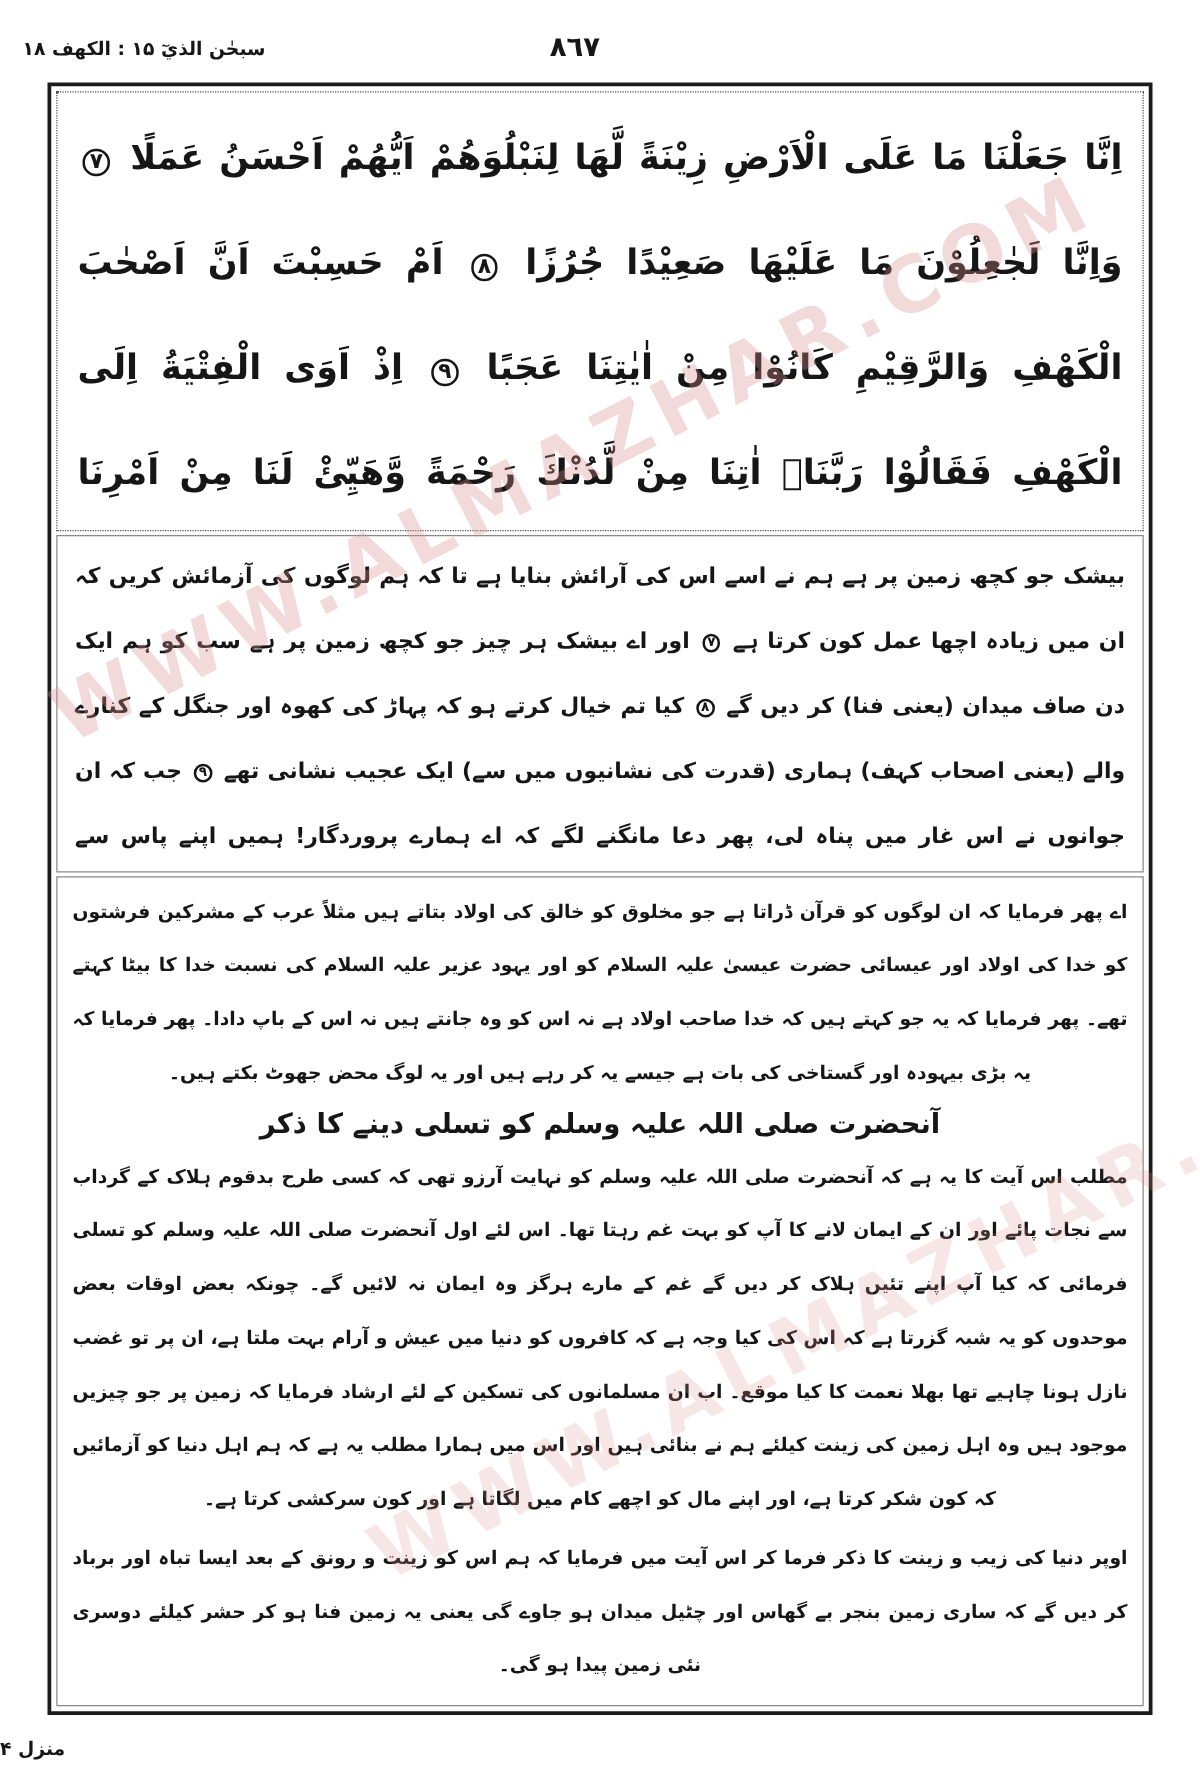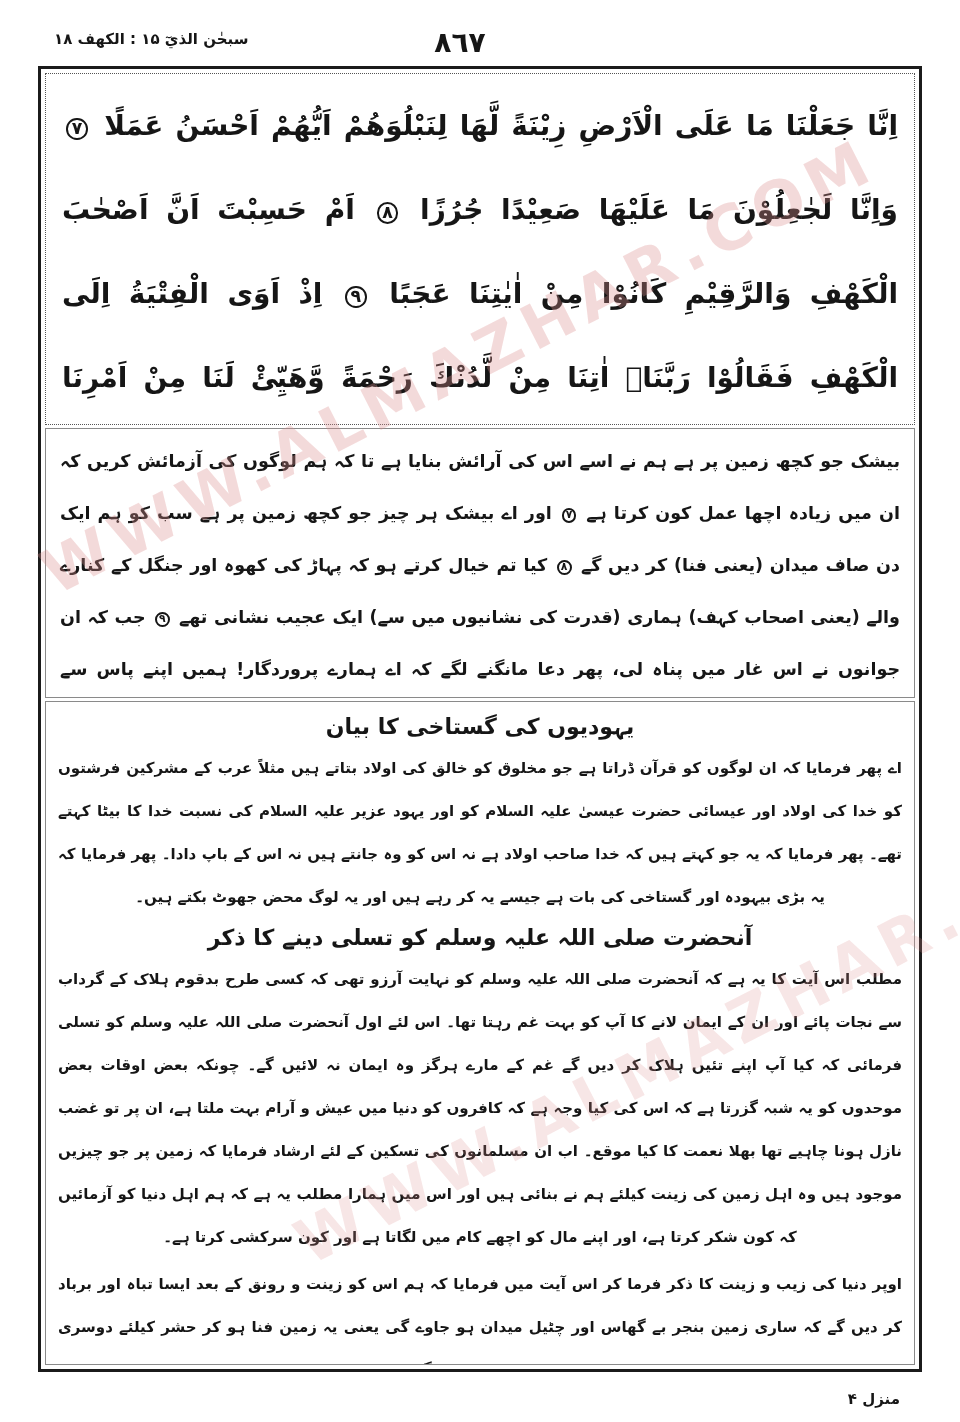--- a/index.html
+++ b/index.html
@@ -4,22 +4,22 @@
 <style>
   html,body{margin:0;padding:0;}
   body{
     width:960px;height:1422px;position:relative;overflow:hidden;
     background:#ffffff;color:#161616;
     font-family:"DejaVu Sans",sans-serif;
   }
   
   .hdr{position:absolute;top:14px;left:0;width:960px;height:50px;}
   .hdr-right{position:absolute;right:34px;top:6px;font-size:25px;font-weight:bold;direction:rtl;}
-  .hdr-center{position:absolute;left:0;right:40px;top:12px;text-align:center;font-size:28px;font-weight:bold;}
-  .hdr-left{position:absolute;left:18px;top:16px;font-size:15px;font-weight:bold;direction:rtl;margin-left:36px;}
+  .hdr-center{position:absolute;left:0;right:40px;top:12px;text-align:center;font-size:22px;font-weight:bold;}
+  .hdr-left{position:absolute;left:18px;top:16px;font-size:15px;font-weight:bold;direction:rtl;}
   
   .frame{
     position:absolute;left:38px;top:66px;width:884px;height:1306px;
     box-sizing:border-box;border:3px solid #1b1b1b;padding:4px;
     display:flex;flex-direction:column;gap:3px;background:#fff;
   }
   .section{box-sizing:border-box;background:#fff;position:relative;z-index:1;}
   
   .quran-box{
     border:1px dotted #555;height:352px;overflow:hidden;
@@ -48,21 +48,21 @@
   }
   
   .ayah-num{
     display:inline-flex;align-items:center;justify-content:center;
     width:1em;height:1em;border:2px solid #161616;border-radius:50%;
     font-size:0.62em;font-weight:bold;line-height:1;
     margin:0 0.25em;vertical-align:0.05em;
   }
   
   .manzil{
-    position:absolute;bottom:14px;left:0;right:60px;text-align:right;
+    position:absolute;bottom:14px;left:0;right:60px;text-align:left;
     font-size:15px;font-weight:bold;direction:rtl;
   }
   
   .watermark{
     position:absolute;z-index:2;pointer-events:none;
     font-size:62px;font-weight:bold;letter-spacing:8px;
     opacity:0.32;white-space:nowrap;transform-origin:left center;
     transform:rotate(-27deg);
   }
   .wm-1{left:46px;top:540px;}
@@ -79,21 +79,20 @@
   <div class="hdr-left">سبحٰن الذيٓ ۱۵ : الكهف ۱۸</div>
 </div>
 
 <div class="frame">
 
   <div class="section quran-box"><span>اِنَّا جَعَلْنَا مَا عَلَى الْاَرْضِ زِيْنَةً لَّهَا لِنَبْلُوَهُمْ اَيُّهُمْ اَحْسَنُ عَمَلًا </span><span class="ayah-num">٧</span><span> وَاِنَّا لَجٰعِلُوْنَ مَا عَلَيْهَا صَعِيْدًا جُرُزًا </span><span class="ayah-num">٨</span><span> اَمْ حَسِبْتَ اَنَّ اَصْحٰبَ الْكَهْفِ وَالرَّقِيْمِ كَانُوْا مِنْ اٰيٰتِنَا عَجَبًا </span><span class="ayah-num">٩</span><span> اِذْ اَوَى الْفِتْيَةُ اِلَى الْكَهْفِ فَقَالُوْا رَبَّنَاۤ اٰتِنَا مِنْ لَّدُنْكَ رَحْمَةً وَّهَيِّئْ لَنَا مِنْ اَمْرِنَا رَشَدًا </span></div>
 
   <div class="section trans-box"><span>بیشک جو کچھ زمین پر ہے ہم نے اسے اس کی آرائش بنایا ہے تا کہ ہم لوگوں کی آزمائش کریں کہ ان میں زیادہ اچھا عمل کون کرتا ہے </span><span class="ayah-num">٧</span><span> اور اے بیشک ہر چیز جو کچھ زمین پر ہے سب کو ہم ایک دن صاف میدان (یعنی فنا) کر دیں گے </span><span class="ayah-num">٨</span><span> کیا تم خیال کرتے ہو کہ پہاڑ کی کھوہ اور جنگل کے کنارے والے (یعنی اصحاب کہف) ہماری (قدرت کی نشانیوں میں سے) ایک عجیب نشانی تھے </span><span class="ayah-num">٩</span><span> جب کہ ان جوانوں نے اس غار میں پناہ لی، پھر دعا مانگنے لگے کہ اے ہمارے پروردگار! ہمیں اپنے پاس سے رحمت عطا فرما اور ہمارے کام میں ہمارے لئے راہ یابی کا سامان مہیا کر دے </span></div>
 
   <div class="section comm-box">
-    <div class="comm-heading">یہودیوں کی گستاخی کا بیان</div>
     <p class="comm-para">اے پھر فرمایا کہ ان لوگوں کو قرآن ڈراتا ہے جو مخلوق کو خالق کی اولاد بتاتے ہیں مثلاً عرب کے مشرکین فرشتوں کو خدا کی اولاد اور عیسائی حضرت عیسیٰ علیہ السلام کو اور یہود عزیر علیہ السلام کی نسبت خدا کا بیٹا کہتے تھے۔ پھر فرمایا کہ یہ جو کہتے ہیں کہ خدا صاحب اولاد ہے نہ اس کو وہ جانتے ہیں نہ اس کے باپ دادا۔ پھر فرمایا کہ یہ بڑی بیہودہ اور گستاخی کی بات ہے جیسے یہ کر رہے ہیں اور یہ لوگ محض جھوٹ بکتے ہیں۔</p>
     <div class="comm-heading">آنحضرت صلی اللہ علیہ وسلم کو تسلی دینے کا ذکر</div>
     <p class="comm-para">مطلب اس آیت کا یہ ہے کہ آنحضرت صلی اللہ علیہ وسلم کو نہایت آرزو تھی کہ کسی طرح بدقوم ہلاک کے گرداب سے نجات پائے اور ان کے ایمان لانے کا آپ کو بہت غم رہتا تھا۔ اس لئے اول آنحضرت صلی اللہ علیہ وسلم کو تسلی فرمائی کہ کیا آپ اپنے تئیں ہلاک کر دیں گے غم کے مارے ہرگز وہ ایمان نہ لائیں گے۔ چونکہ بعض اوقات بعض موحدوں کو یہ شبہ گزرتا ہے کہ اس کی کیا وجہ ہے کہ کافروں کو دنیا میں عیش و آرام بہت ملتا ہے، ان پر تو غضب نازل ہونا چاہیے تھا بھلا نعمت کا کیا موقع۔ اب ان مسلمانوں کی تسکین کے لئے ارشاد فرمایا کہ زمین پر جو چیزیں موجود ہیں وہ اہل زمین کی زینت کیلئے ہم نے بنائی ہیں اور اس میں ہمارا مطلب یہ ہے کہ ہم اہل دنیا کو آزمائیں کہ کون شکر کرتا ہے، اور اپنے مال کو اچھے کام میں لگاتا ہے اور کون سرکشی کرتا ہے۔</p>
     <p class="comm-para">اوپر دنیا کی زیب و زینت کا ذکر فرما کر اس آیت میں فرمایا کہ ہم اس کو زینت و رونق کے بعد ایسا تباہ اور برباد کر دیں گے کہ ساری زمین بنجر بے گھاس اور چٹیل میدان ہو جاوے گی یعنی یہ زمین فنا ہو کر حشر کیلئے دوسری نئی زمین پیدا ہو گی۔</p>
   </div>
 
 </div>
 
 <div class="manzil">منزل ۴</div>
 

